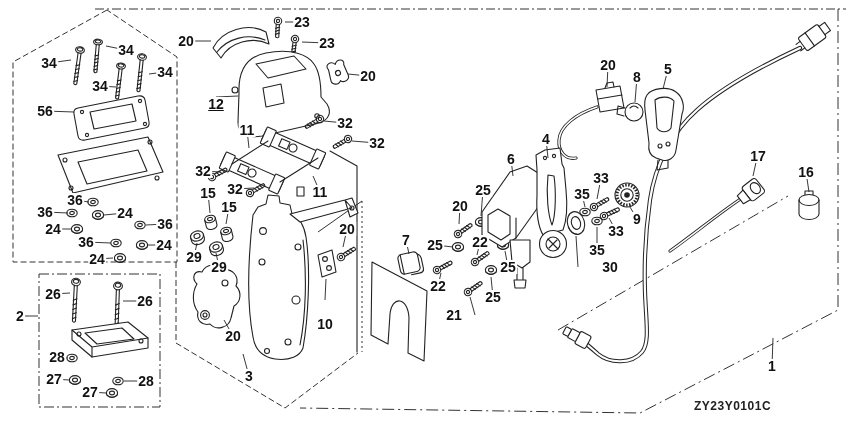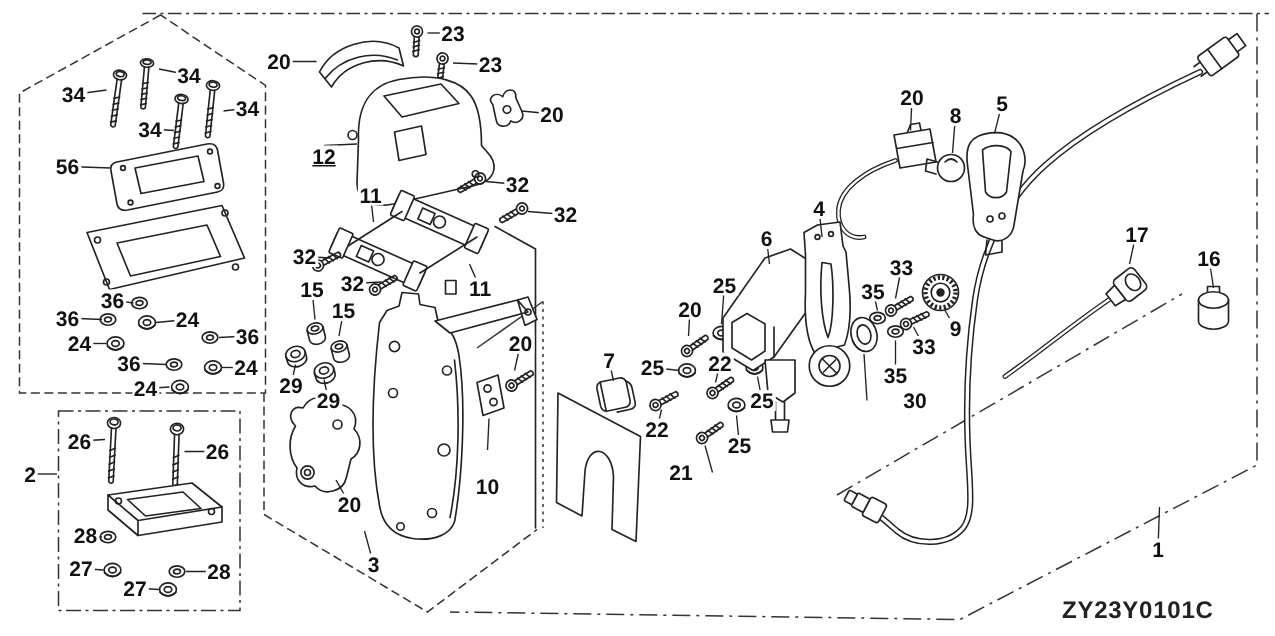--- a/index.html
+++ b/index.html
@@ -9,22 +9,22 @@
   svg *{vector-effect:non-scaling-stroke;}
   .l{fill:none;stroke:#222;stroke-width:1.1;stroke-linecap:round;stroke-linejoin:round;}
   .p{fill:#fff;stroke:#222;stroke-width:1.1;stroke-linecap:round;stroke-linejoin:round;}
   .b{fill:none;stroke:#333;stroke-width:1;}
   .cable-out{fill:none;stroke:#222;stroke-width:4.2;stroke-linecap:round;}
   .cable-in{fill:none;stroke:#fff;stroke-width:2.2;stroke-linecap:round;}
   .wire-out{fill:none;stroke:#222;stroke-width:3.2;stroke-linecap:round;}
   .wire-in{fill:none;stroke:#fff;stroke-width:1.5;stroke-linecap:round;}
   .lbl{position:absolute;transform:translate(-50%,-50%);font-weight:700;font-size:14px;
        line-height:1;color:#111;background:#fff;padding:0 1px;white-space:nowrap;}
-  .part-code{position:absolute;left:694px;top:399px;font-weight:700;font-size:16px;
-       letter-spacing:.5px;color:#222;margin-left:14px;}
+  .part-code{position:absolute;left:694px;top:399px;font-weight:700;font-size:12px;
+       letter-spacing:.5px;color:#222;}
 </style>
 </head>
 <body>
 
 <div class="stage">
 <svg width="850" height="424" viewBox="0 0 850 424">
   <defs>
     <symbol id="s-bolt" overflow="visible">
       <ellipse cx="0" cy="0" rx="4.4" ry="3.2" class="l"></ellipse>
       <ellipse cx="0" cy="-0.6" rx="2.7" ry="1.7" class="l"></ellipse>

